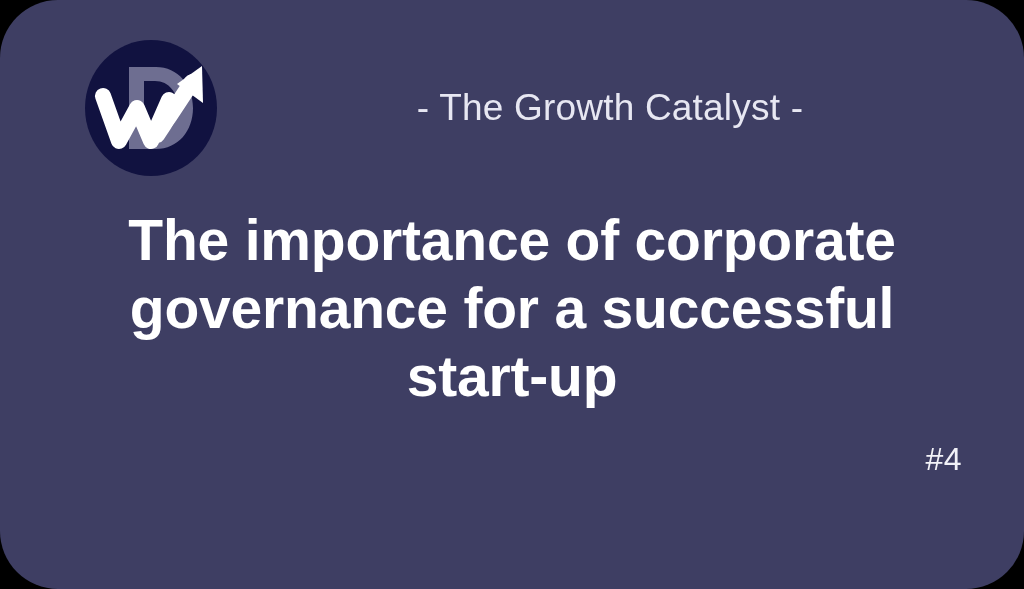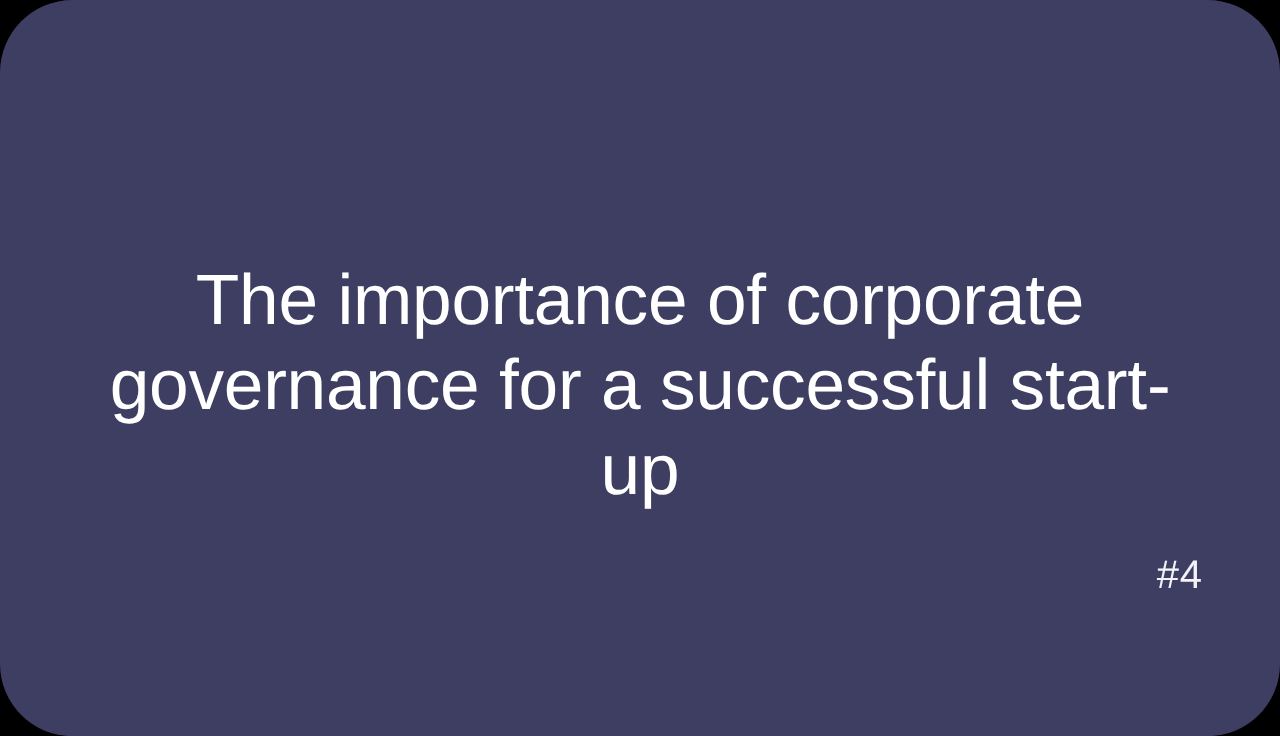--- a/index.html
+++ b/index.html
@@ -66,39 +66,59 @@
 
   
   #headline {
     position: absolute;
     left: 62px;
     top: 206px;
     width: 900px;
     text-align: center;
     color: #ffffff;
     font-size: 57px;
-    font-weight: 400;
+    font-weight: 700;
     line-height: 68px;
     letter-spacing: -0.2px;
   }
 
   
   #issue-badge {
     position: absolute;
     right: 62px;
     top: 441px;
     color: #f2f2f8;
     font-size: 32px;
     font-weight: 400;
     letter-spacing: 0.5px;
   }
 </style>
 </head>
 <body>
 
 <div id="card">
 
+  <div id="header-row">
+
+    <div id="brand-logo">
+      <svg viewBox="0 0 132 136" xmlns="http://www.w3.org/2000/svg" aria-hidden="true">
+
+        <ellipse cx="66" cy="68" rx="66" ry="68" fill="#111240"></ellipse>
+
+        <path d="M44 27 h27 c22 0 37 18 37 41 c0 23 -15 41 -37 41 h-27 z
+                 M59 41 v54 h11 c14 0 23 -12 23 -27 c0 -15 -9 -27 -23 -27 z" fill="#6e6e91" fill-rule="evenodd"></path>
+
+        <path d="M18 56 L34 101 L52 68 L66 101 L84 60" fill="none" stroke="#ffffff" stroke-width="16" stroke-linecap="round" stroke-linejoin="round"></path>
+        <path d="M72 95 L107 42" fill="none" stroke="#ffffff" stroke-width="16" stroke-linecap="round" stroke-linejoin="round"></path>
+
+        <path d="M117 26 L118 63 L92 44 Z" fill="#ffffff"></path>
+      </svg>
+    </div>
+
+    <div id="brand-tagline">- The Growth Catalyst -</div>
+
+  </div>
 
   <div id="headline">The importance of corporate governance for a successful start-up</div>
 
   <div id="issue-badge">#4</div>
 
 </div>
 
 </body></html>

